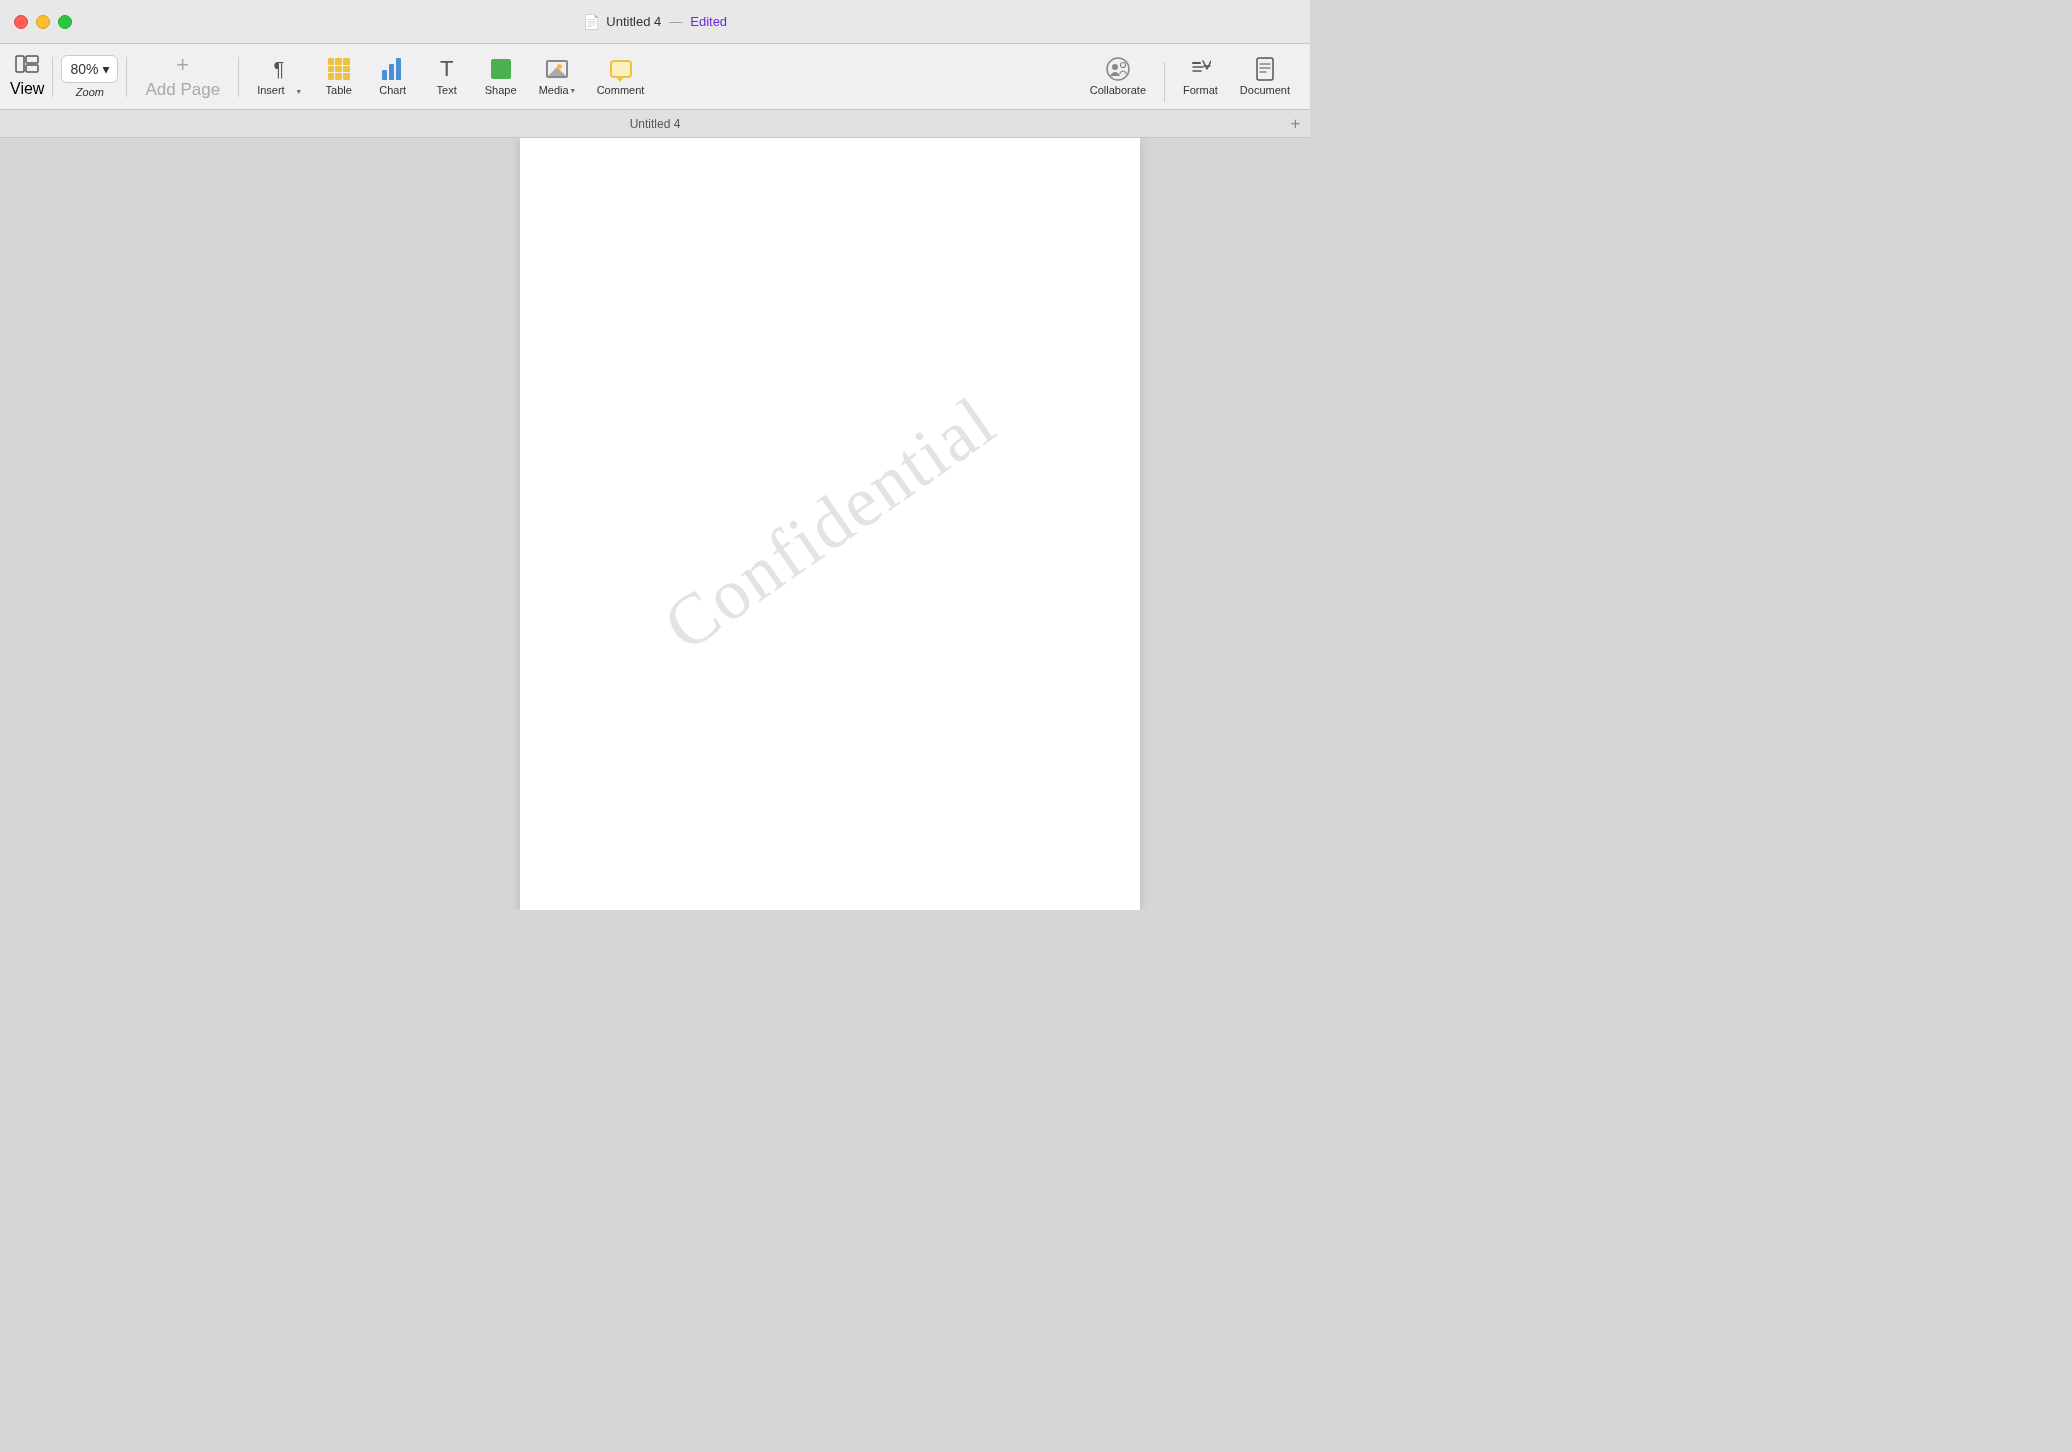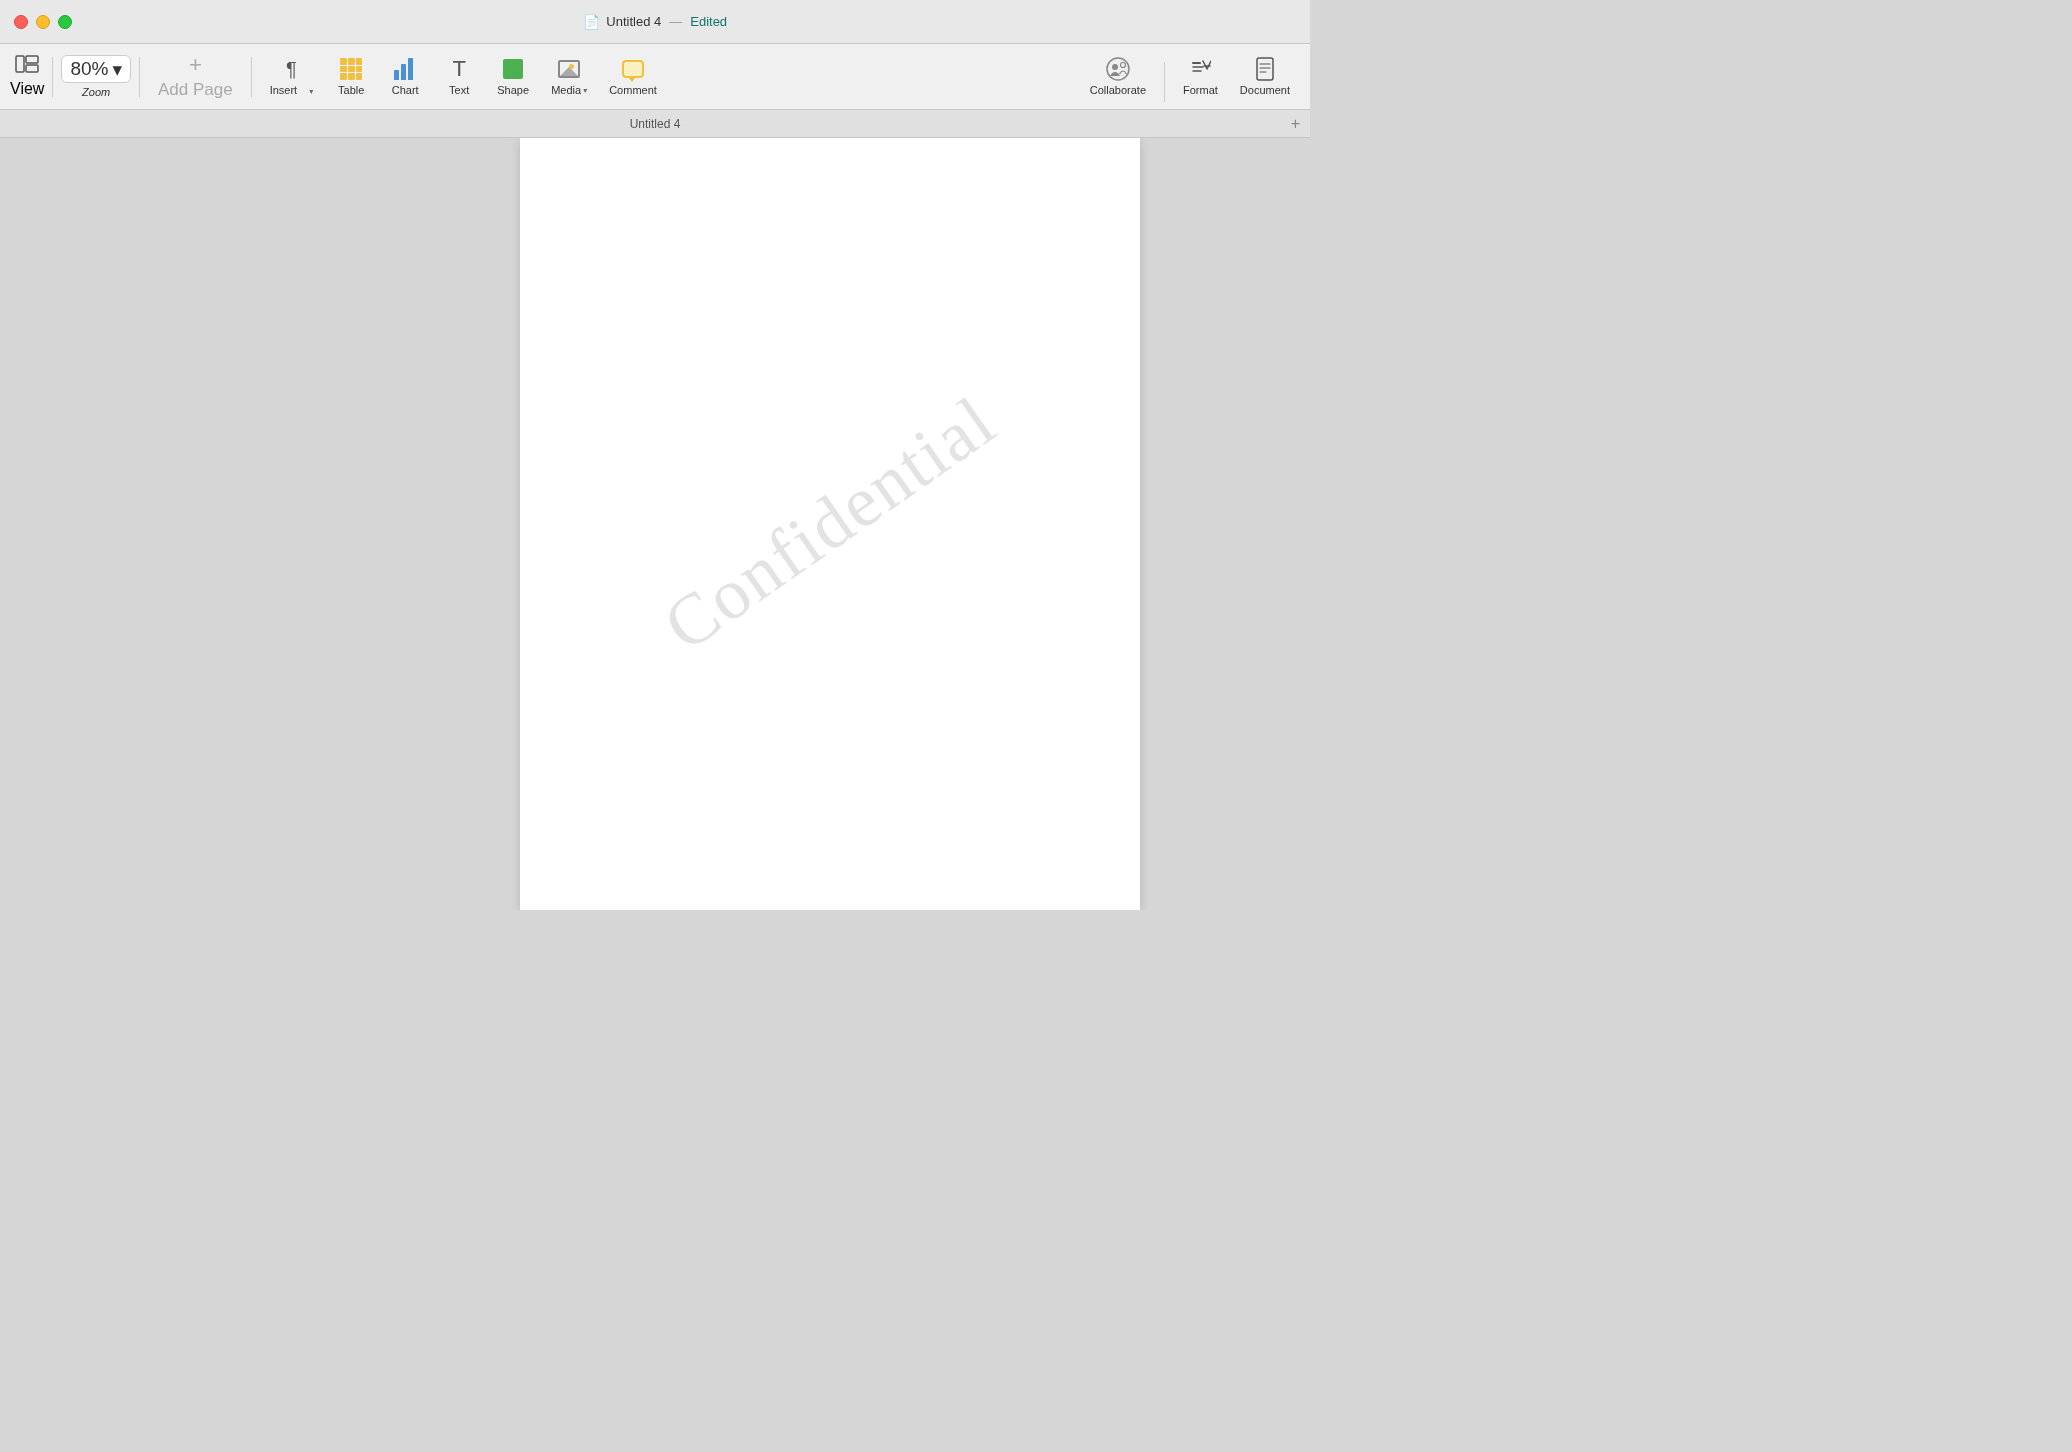--- a/index.html
+++ b/index.html
@@ -63,21 +63,21 @@
       font-size: 14px;
       color: #888;
     }
 
     .title-separator {
       color: #999;
       margin: 0 2px;
     }
 
     .title-edited {
-      color: #0f766e;
+      color: #6d28d9;
       font-weight: 400;
     }
 
     
     .toolbar {
       width: 100%;
       height: 66px;
       background: #f0f0f0;
       display: flex;
       align-items: center;
@@ -130,21 +130,21 @@
 
     
     .zoom-btn {
       display: flex;
       align-items: center;
       padding: 5px 8px;
       border-radius: 6px;
       cursor: pointer;
       border: 1px solid #ccc;
       background: white;
-      font-size: 19px;
+      font-size: 14px;
       color: #333;
       gap: 4px;
       height: 28px;
     }
 
     
     .add-page-btn {
       display: flex;
       flex-direction: column;
       align-items: center;

